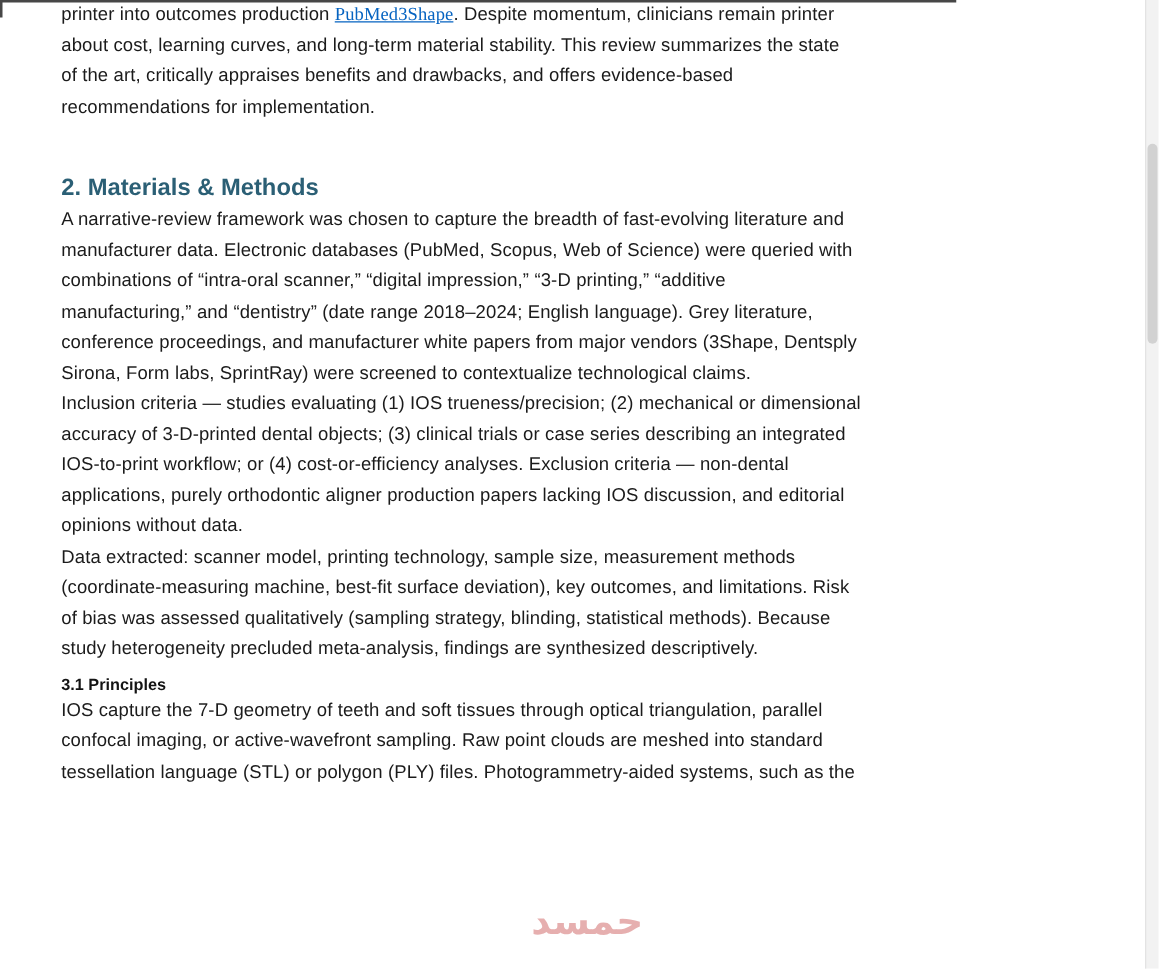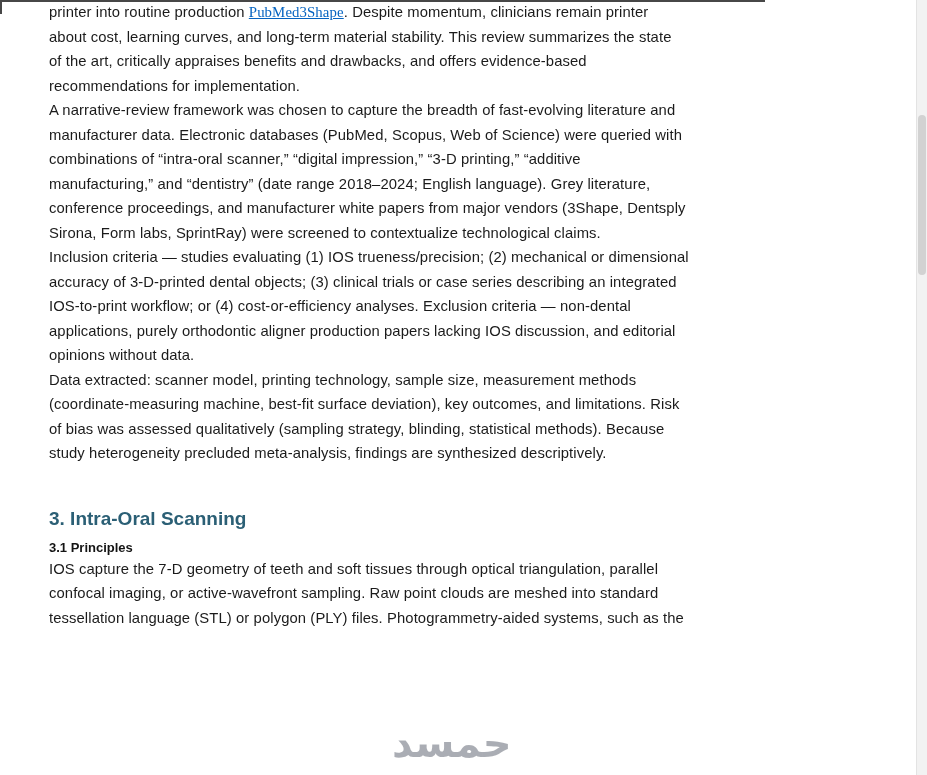--- a/index.html
+++ b/index.html
@@ -70,26 +70,26 @@
     color: #141414;
   }
   a.doc-link {
     color: #0563C1;
     text-decoration: underline;
     cursor: pointer;
     font-family: Liberation Serif, serif;
   }
   .watermark {
     position: absolute;
-    left: 392px;
+    left: 425px;
     top: 720px;
     z-index: 1;
-    font-size: 40px;
+    font-size: 30px;
     font-weight: bold;
-    color: #0f172a;
+    color: #b91c1c;
     opacity: 0.35;
     pointer-events: none;
   }
   .scrollbar {
     position: absolute;
     right: 0;
     top: 0;
     width: 10px;
     height: 775px;
     background: #f2f2f2;
@@ -108,45 +108,45 @@
 </style>
 </head>
 <body>
 
 <div class="page-edge-top"></div>
 <div class="page-edge-left"></div>
 
 <div class="watermark">حمسد</div>
 
 <div class="doc">
-  <p class="p-partial"><span>printer into routine production </span><a class="doc-link" href="#">PubMed3Shape</a><span>. Despite momentum, clinicians remain printer
+  <p class="p-partial"><span>printer into outcomes production </span><a class="doc-link" href="#">PubMed3Shape</a><span>. Despite momentum, clinicians remain printer
 about cost, learning curves, and long-term material stability. This review summarizes the state
 of the art, critically appraises benefits and drawbacks, and offers evidence-based
 recommendations for implementation.</span></p>
 
+  <h2 class="h2-materials">2. Materials &amp; Methods</h2>
 
   <p class="p-a">A narrative-review framework was chosen to capture the breadth of fast-evolving literature and
 manufacturer data. Electronic databases (PubMed, Scopus, Web of Science) were queried with
 combinations of “intra-oral scanner,” “digital impression,” “3-D printing,” “additive
 manufacturing,” and “dentistry” (date range 2018–2024; English language). Grey literature,
 conference proceedings, and manufacturer white papers from major vendors (3Shape, Dentsply
 Sirona, Form labs, SprintRay) were screened to contextualize technological claims.</p>
 
   <p class="p-b">Inclusion criteria — studies evaluating (1) IOS trueness/precision; (2) mechanical or dimensional
 accuracy of 3-D-printed dental objects; (3) clinical trials or case series describing an integrated
 IOS-to-print workflow; or (4) cost-or-efficiency analyses. Exclusion criteria — non-dental
 applications, purely orthodontic aligner production papers lacking IOS discussion, and editorial
 opinions without data.</p>
 
   <p class="p-c">Data extracted: scanner model, printing technology, sample size, measurement methods
 (coordinate-measuring machine, best-fit surface deviation), key outcomes, and limitations. Risk
 of bias was assessed qualitatively (sampling strategy, blinding, statistical methods). Because
 study heterogeneity precluded meta-analysis, findings are synthesized descriptively.</p>
 
-  <h2 class="h2-scanning">3. Intra-Oral Scanning</h2>
 
   <h3>3.1 Principles</h3>
 
   <p class="p-d">IOS capture the 7-D geometry of teeth and soft tissues through optical triangulation, parallel
 confocal imaging, or active-wavefront sampling. Raw point clouds are meshed into standard
 tessellation language (STL) or polygon (PLY) files. Photogrammetry-aided systems, such as the</p>
 </div>
 
 <div class="scrollbar">
   <div class="scrollbar-thumb"></div>

